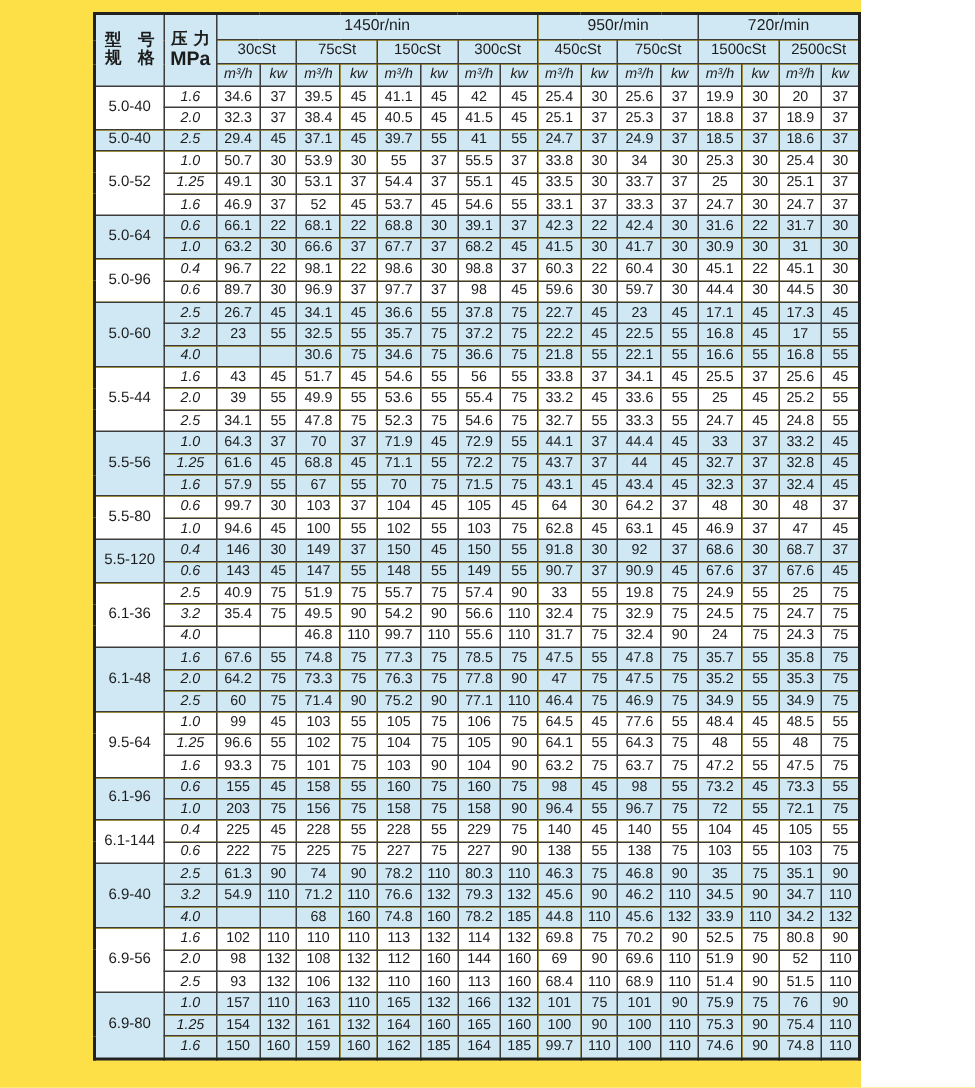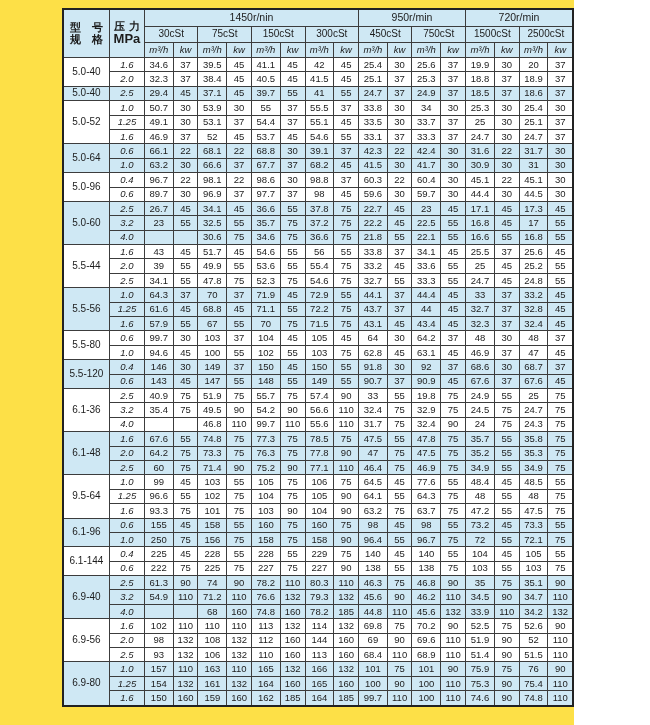--- a/index.html
+++ b/index.html
@@ -746,21 +746,21 @@
           <td>45</td>
           <td>98</td>
           <td>55</td>
           <td>73.2</td>
           <td>45</td>
           <td>73.3</td>
           <td>55</td>
         </tr>
         <tr class="shaded">
           <td class="pressure">1.0</td>
-          <td>250</td>
+          <td>203</td>
           <td>75</td>
           <td>156</td>
           <td>75</td>
           <td>158</td>
           <td>75</td>
           <td>158</td>
           <td>90</td>
           <td>96.4</td>
           <td>55</td>
           <td>96.7</td>
@@ -877,21 +877,21 @@
           <td>113</td>
           <td>132</td>
           <td>114</td>
           <td>132</td>
           <td>69.8</td>
           <td>75</td>
           <td>70.2</td>
           <td>90</td>
           <td>52.5</td>
           <td>75</td>
-          <td>52.6</td>
+          <td>80.8</td>
           <td>90</td>
         </tr>
         <tr>
           <td class="pressure">2.0</td>
           <td>98</td>
           <td>132</td>
           <td>108</td>
           <td>132</td>
           <td>112</td>
           <td>160</td>

